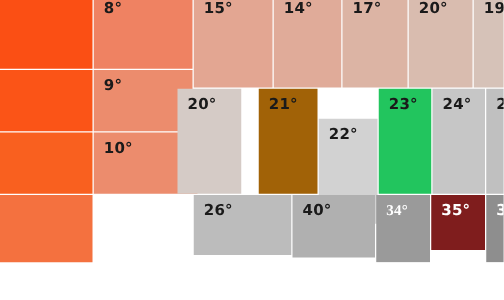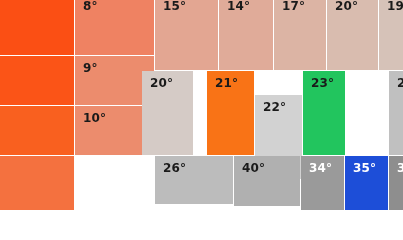--- a/index.html
+++ b/index.html
@@ -61,40 +61,43 @@
     </div>
     <div class="cell" style="left: 327px; top: -6px; width: 51px; height: 76px; background: rgb(217, 188, 175);">
       <span class="cell-label dark">20°</span>
     </div>
     <div class="cell" style="left: 379px; top: -6px; width: 48px; height: 76px; background: rgb(214, 194, 184);">
       <span class="cell-label dark">19°</span>
     </div>
     <div class="cell" style="left: 142px; top: 71px; width: 51px; height: 84px; background: rgb(213, 203, 198);">
       <span class="cell-label dark">20°</span>
     </div>
-    <div class="cell" style="left: 207px; top: 71px; width: 47px; height: 84px; background: #f97316; padding-left: 44px;">
+    <div class="cell" style="left: 207px; top: 71px; width: 47px; height: 84px; background: #a16207; padding-left: 44px;">
       <span class="cell-label dark">21°</span>
     </div>
     <div class="cell" style="left: 255px; top: 71px; width: 47px; height: 84px; background: rgb(210, 210, 210); margin-top: 24px;">
       <span class="cell-label dark">22°</span>
     </div>
     <div class="cell" style="left: 303px; top: 71px; width: 42px; height: 84px; background: #22c55e;">
       <span class="cell-label dark">23°</span>
+    </div>
+    <div class="cell" style="left: 346px; top: 71px; width: 42px; height: 84px; background: rgb(198, 198, 198);">
+      <span class="cell-label dark">24°</span>
     </div>
     <div class="cell" style="left: 389px; top: 71px; width: 40px; height: 84px; background: rgb(192, 192, 192);">
       <span class="cell-label dark">2</span>
     </div>
     <div class="cell" style="left: 155px; top: 156px; width: 78px; height: 48px; background: rgb(188, 188, 188);">
       <span class="cell-label dark">26°</span>
     </div>
     <div class="cell" style="left: 234px; top: 156px; width: 66px; height: 50px; background: rgb(176, 176, 176);">
       <span class="cell-label dark">40°</span>
     </div>
-    <div class="cell" style="left: 301px; top: 156px; width: 43px; height: 54px; background: rgb(154, 154, 154);">
+    <div class="cell" style="left: 301px; top: 156px; width: 43px; height: 54px; background: rgb(154, 154, 154); font-family: Liberation Serif, serif;">
       <span class="cell-label light">34°</span>
     </div>
-    <div class="cell" style="left: 345px; top: 156px; width: 43px; height: 54px; background: #1d4ed8;">
+    <div class="cell" style="left: 345px; top: 156px; width: 43px; height: 44px; background: #7f1d1d;">
       <span class="cell-label light">35°</span>
     </div>
     <div class="cell" style="left: 389px; top: 156px; width: 40px; height: 54px; background: rgb(142, 142, 142);">
       <span class="cell-label light">3</span>
     </div>
   </div>
 
 </body></html>

